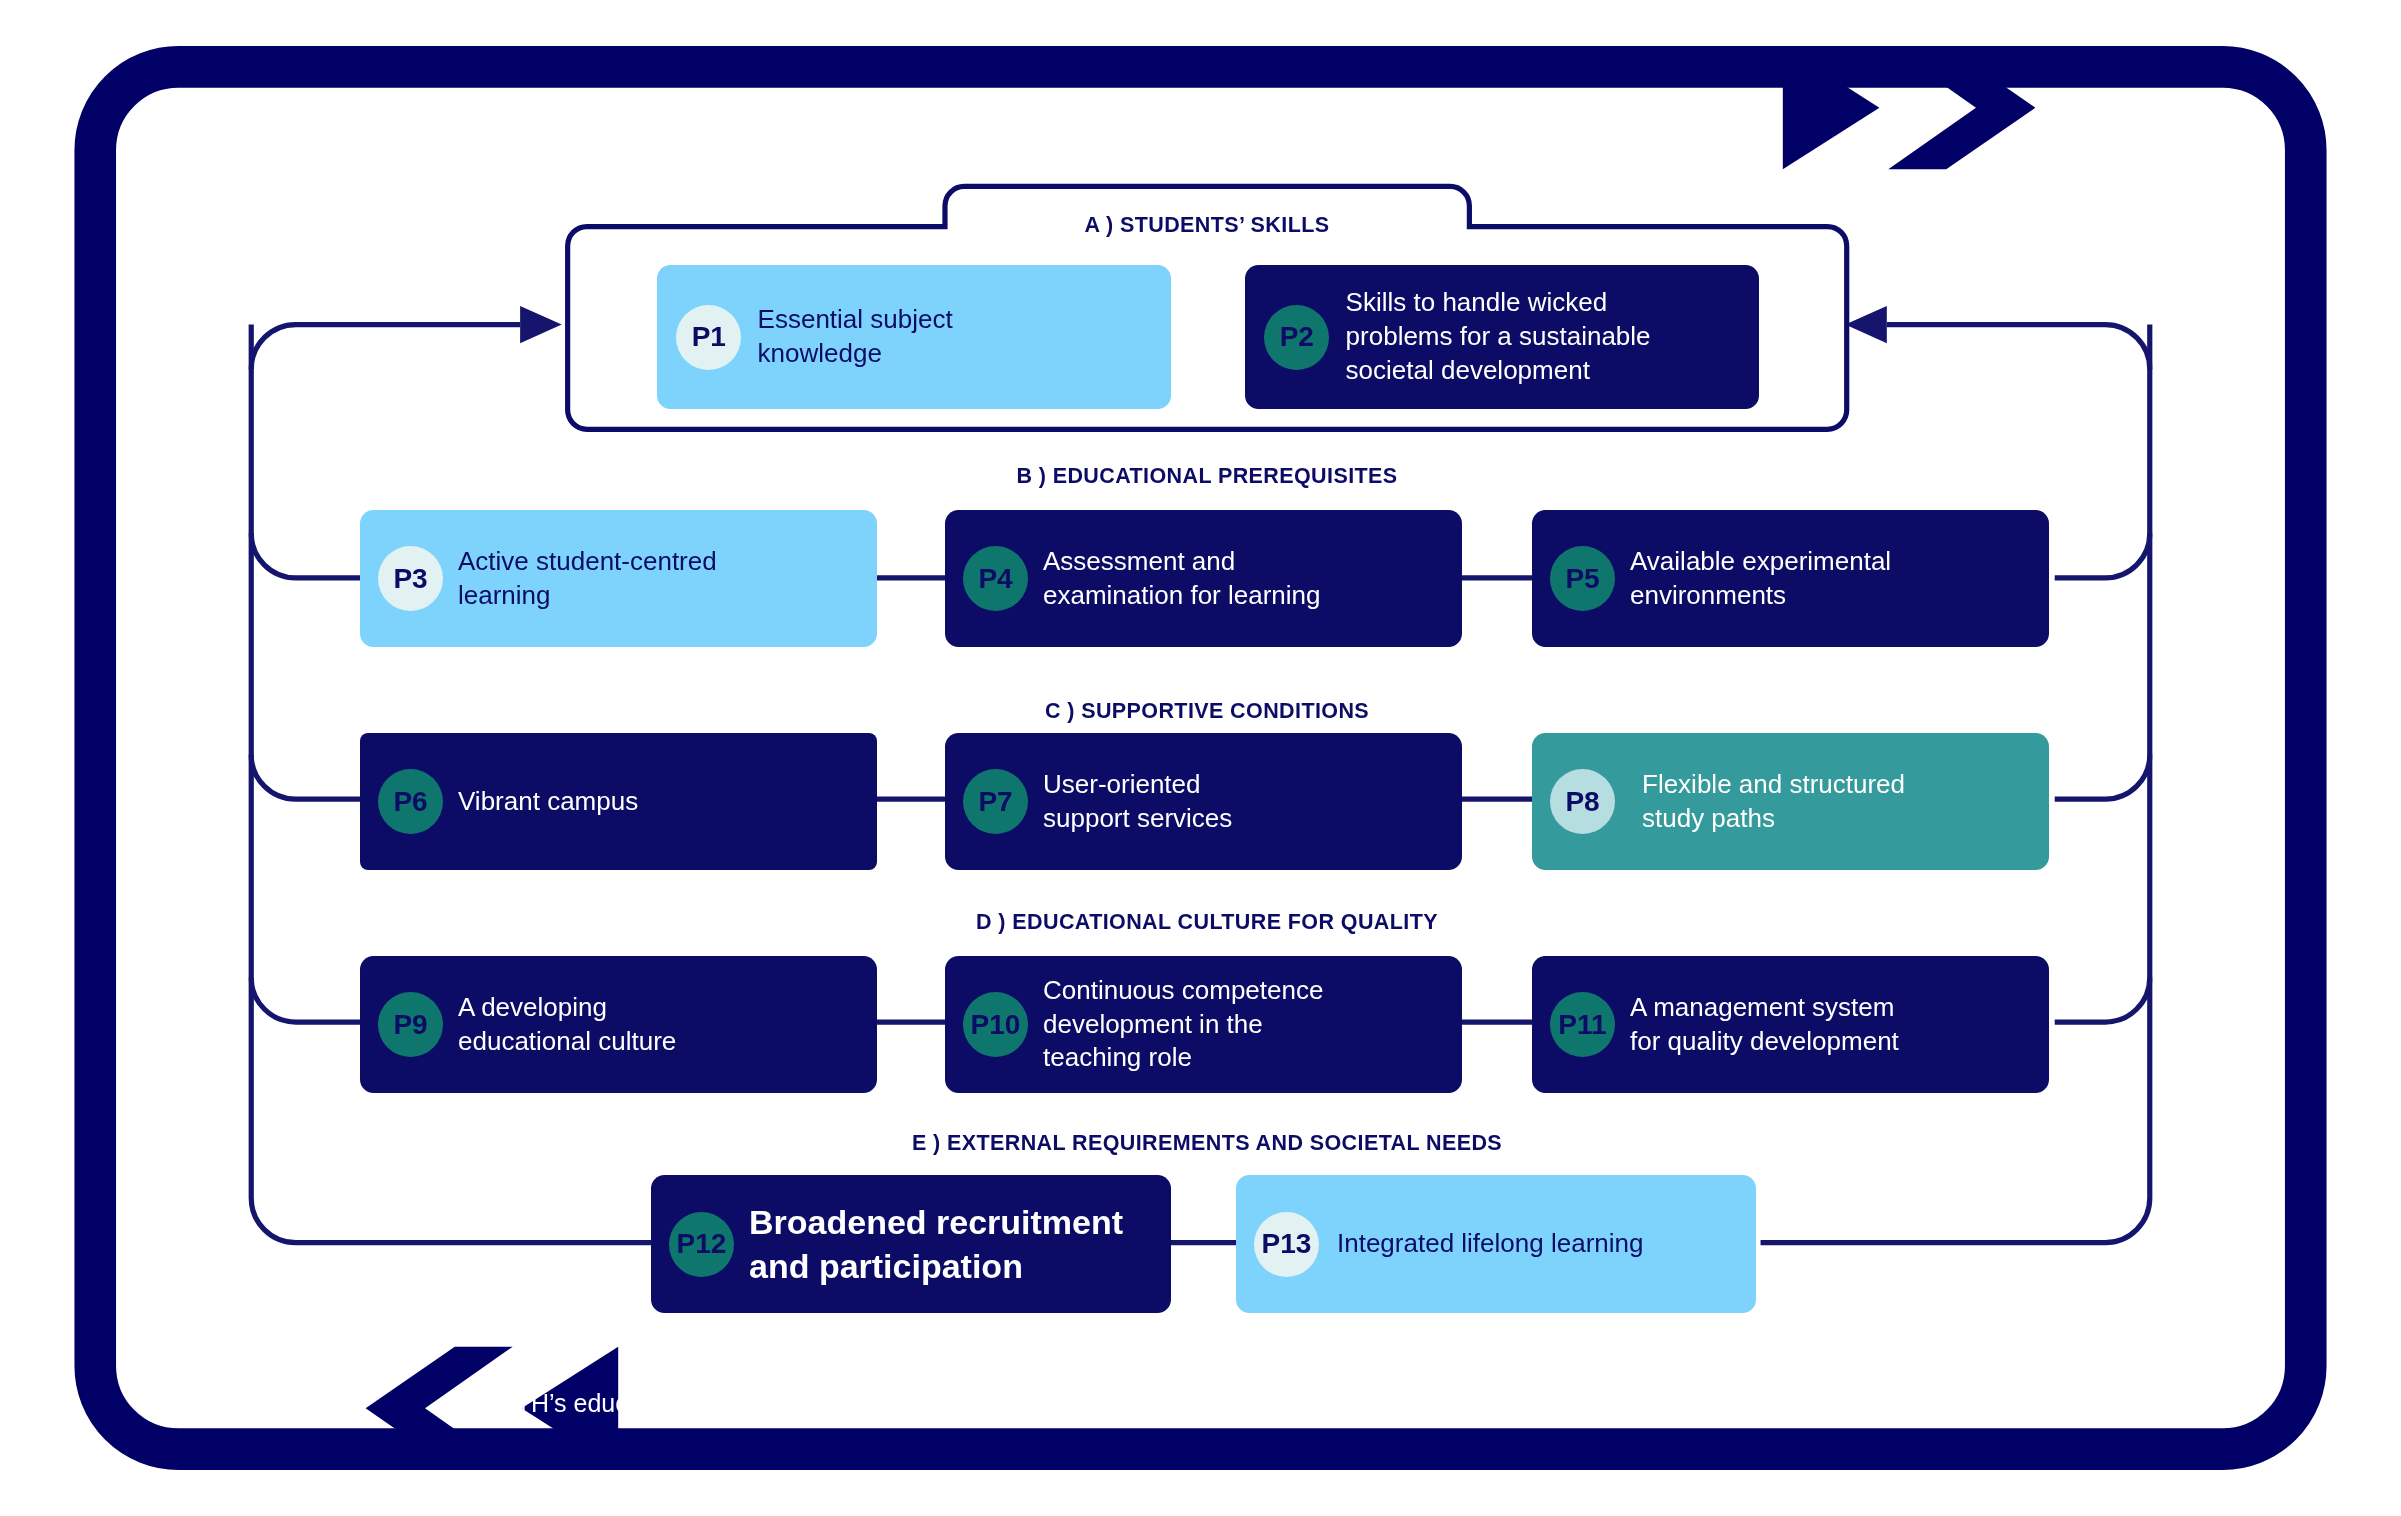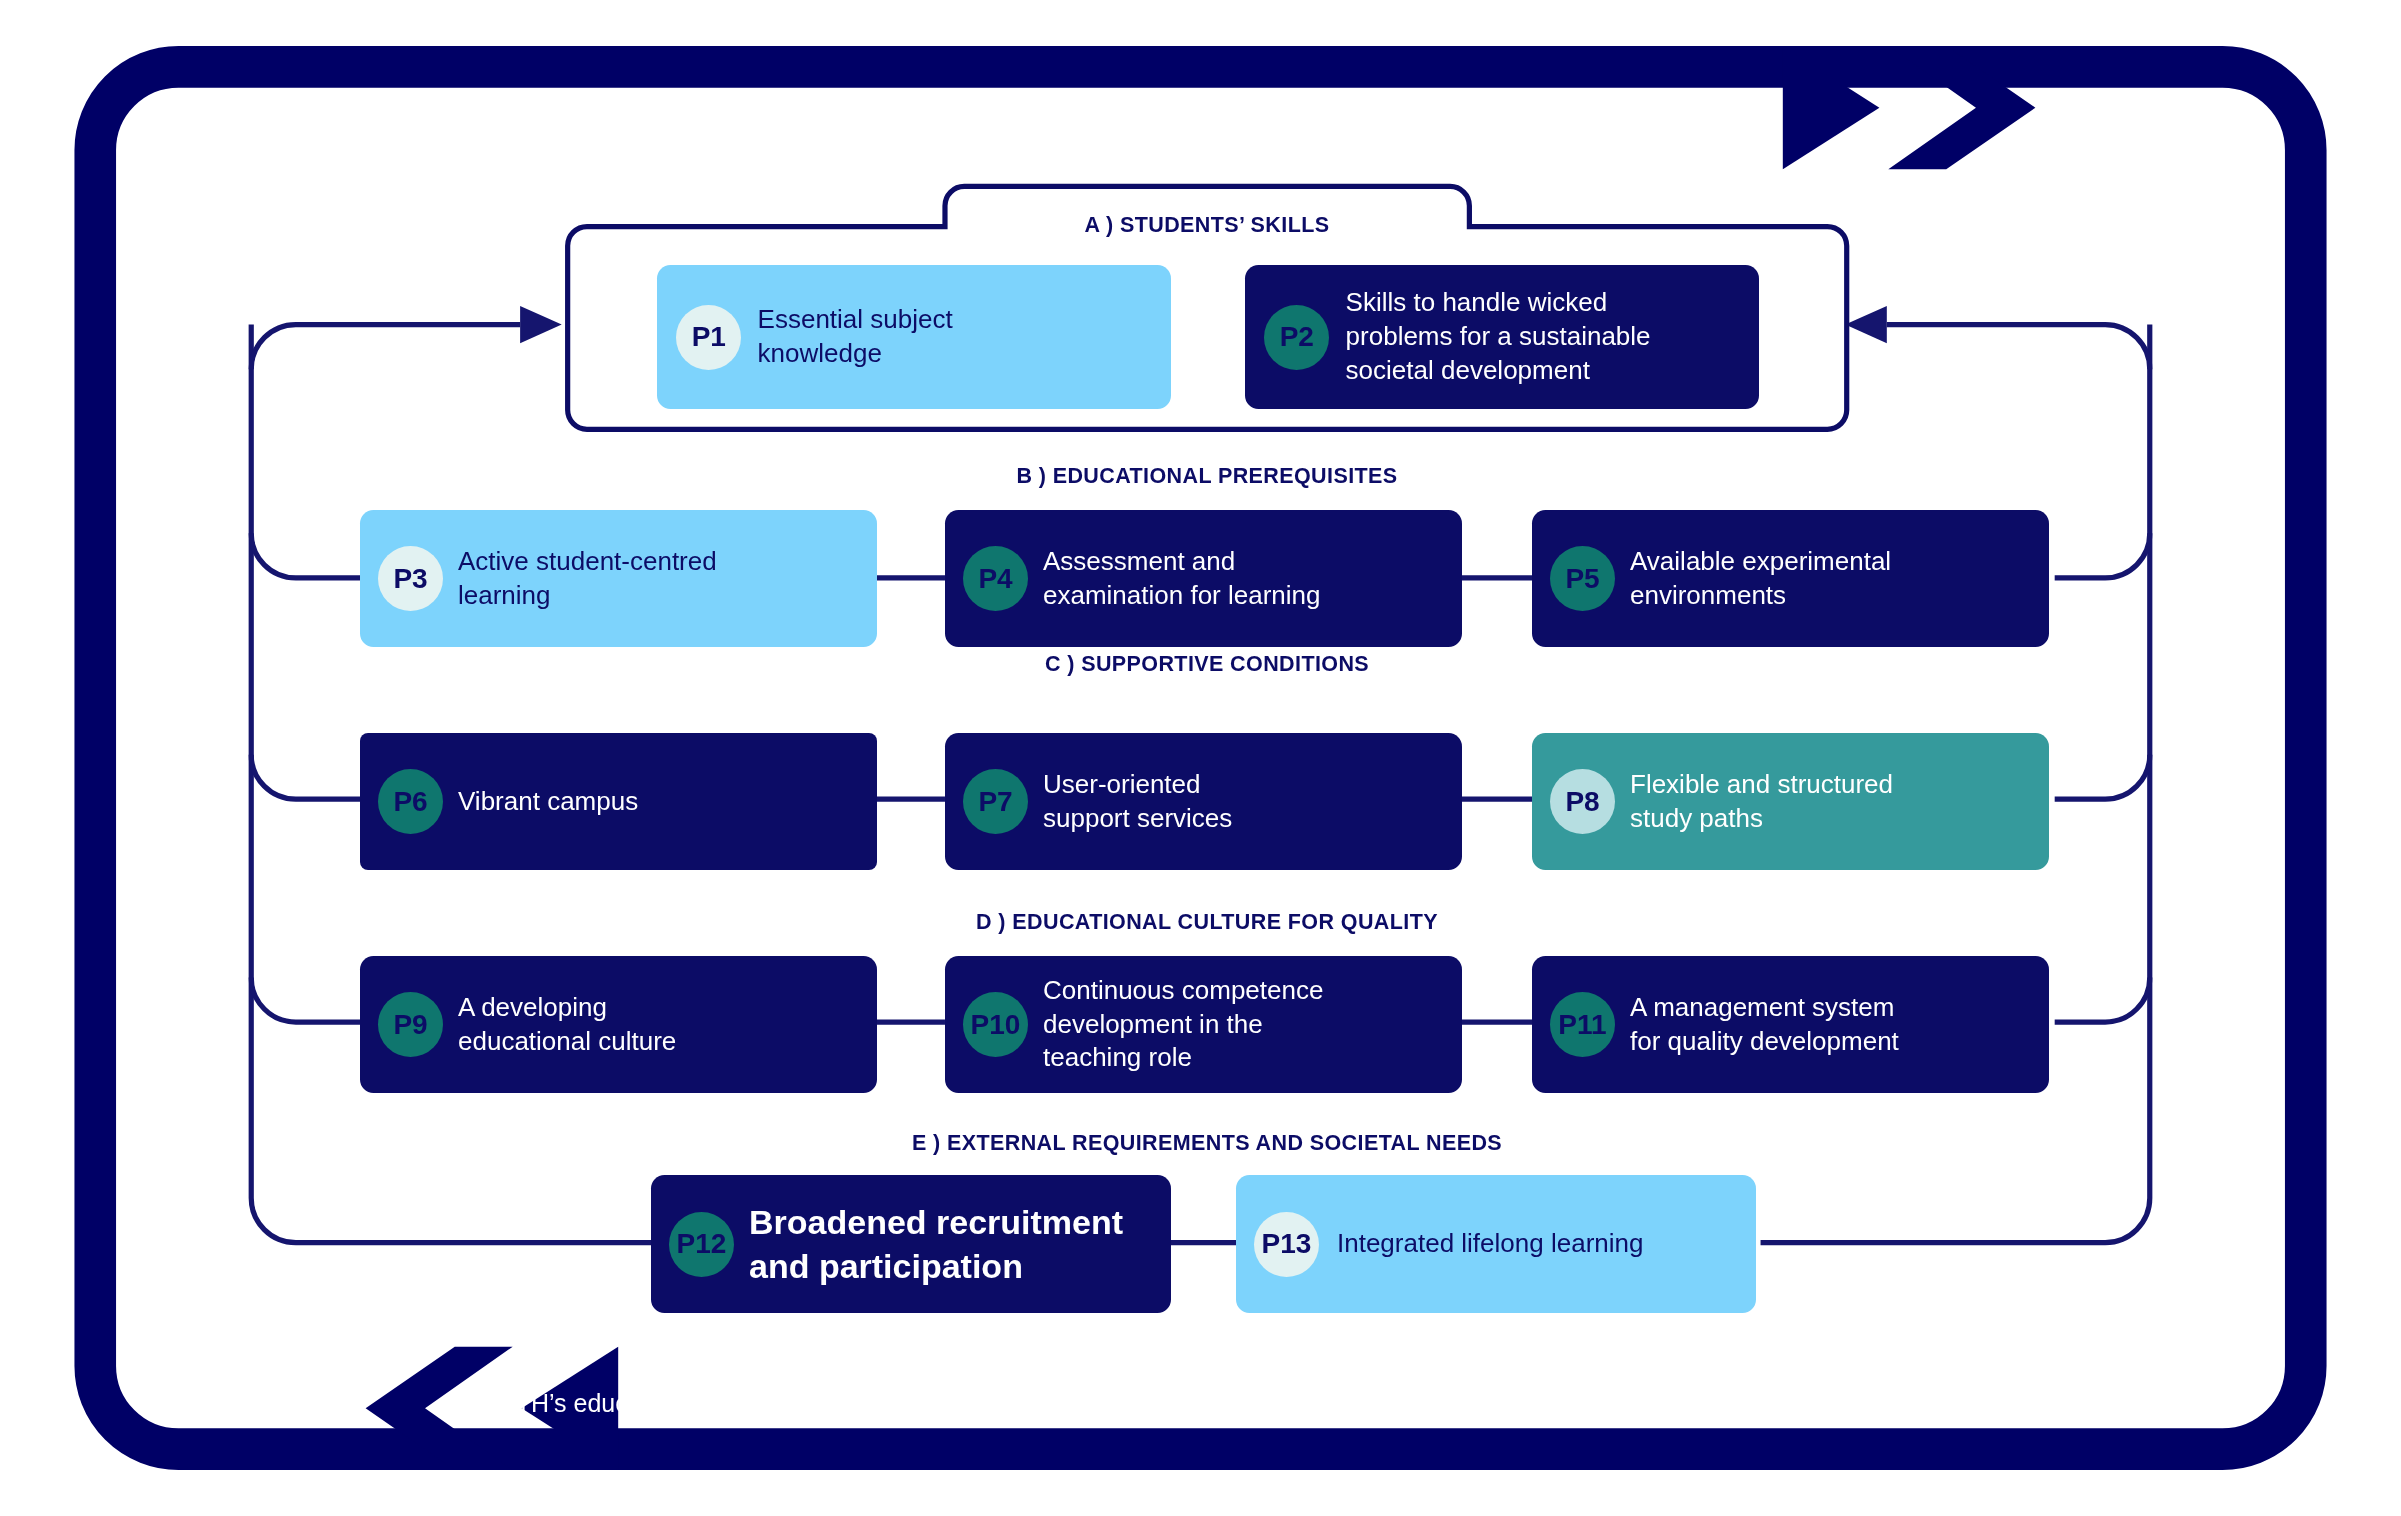--- a/index.html
+++ b/index.html
@@ -49,21 +49,21 @@
   .t-navy{background:#0c0c66;}
   .t-navy .badge{background:#0f766e;}
   .t-navy .ctext{color:#ffffff;}
 
   
   .t-light{background:#7dd3fc;}
   .t-light .badge{background:#e2f2f2;}
   .t-light .ctext{color:#0c0c66;}
 
   
-  .t-teal{background:#359a9c;}
+  .t-teal{background:#359a9c;gap:12px;}
   .t-teal .badge{background:#b6dee1;}
   .t-teal .ctext{color:#ffffff;}
 
   
   .banner-text{
     position:absolute;
     color:#ffffff;
     white-space:nowrap;
   }
 </style>
@@ -137,21 +137,21 @@
   </svg>
 
   <div class="banner-text" style="left:1233px;top:88px;font-size:25px;">We take the lead for a sustainable society</div>
 
   <div class="banner-text" style="left:499px;top:1389px;font-size:25px;">KTH’s education shall be of the highest quality and internationally competitive</div>
 
   <div class="sect-head" style="left:1207px;top:213px;">A ) STUDENTS’ SKILLS</div>
 
   <div class="sect-head" style="left:1207px;top:464px;">B ) EDUCATIONAL PREREQUISITES</div>
 
-  <div class="sect-head" style="left:1207px;top:652px;">C ) SUPPORTIVE CONDITIONS</div>
+  <div class="sect-head" style="left:1207px;top:699px;">C ) SUPPORTIVE CONDITIONS</div>
 
   <div class="sect-head" style="left:1207px;top:910px;">D ) EDUCATIONAL CULTURE FOR QUALITY</div>
 
   <div class="sect-head" style="left:1207px;top:1131px;">E ) EXTERNAL REQUIREMENTS AND SOCIETAL NEEDS</div>
 
   <div class="card t-light" style="left:657px;top:265px;width:514px;height:144px;padding:0 19.3px 0 19.3px;">
     <div class="badge" style="width:65px;height:65px;font-size:28px;margin-right:16.3px;">P1</div>
     <div class="ctext" style="font-size:26px;">Essential subject
 knowledge</div>
   </div>

